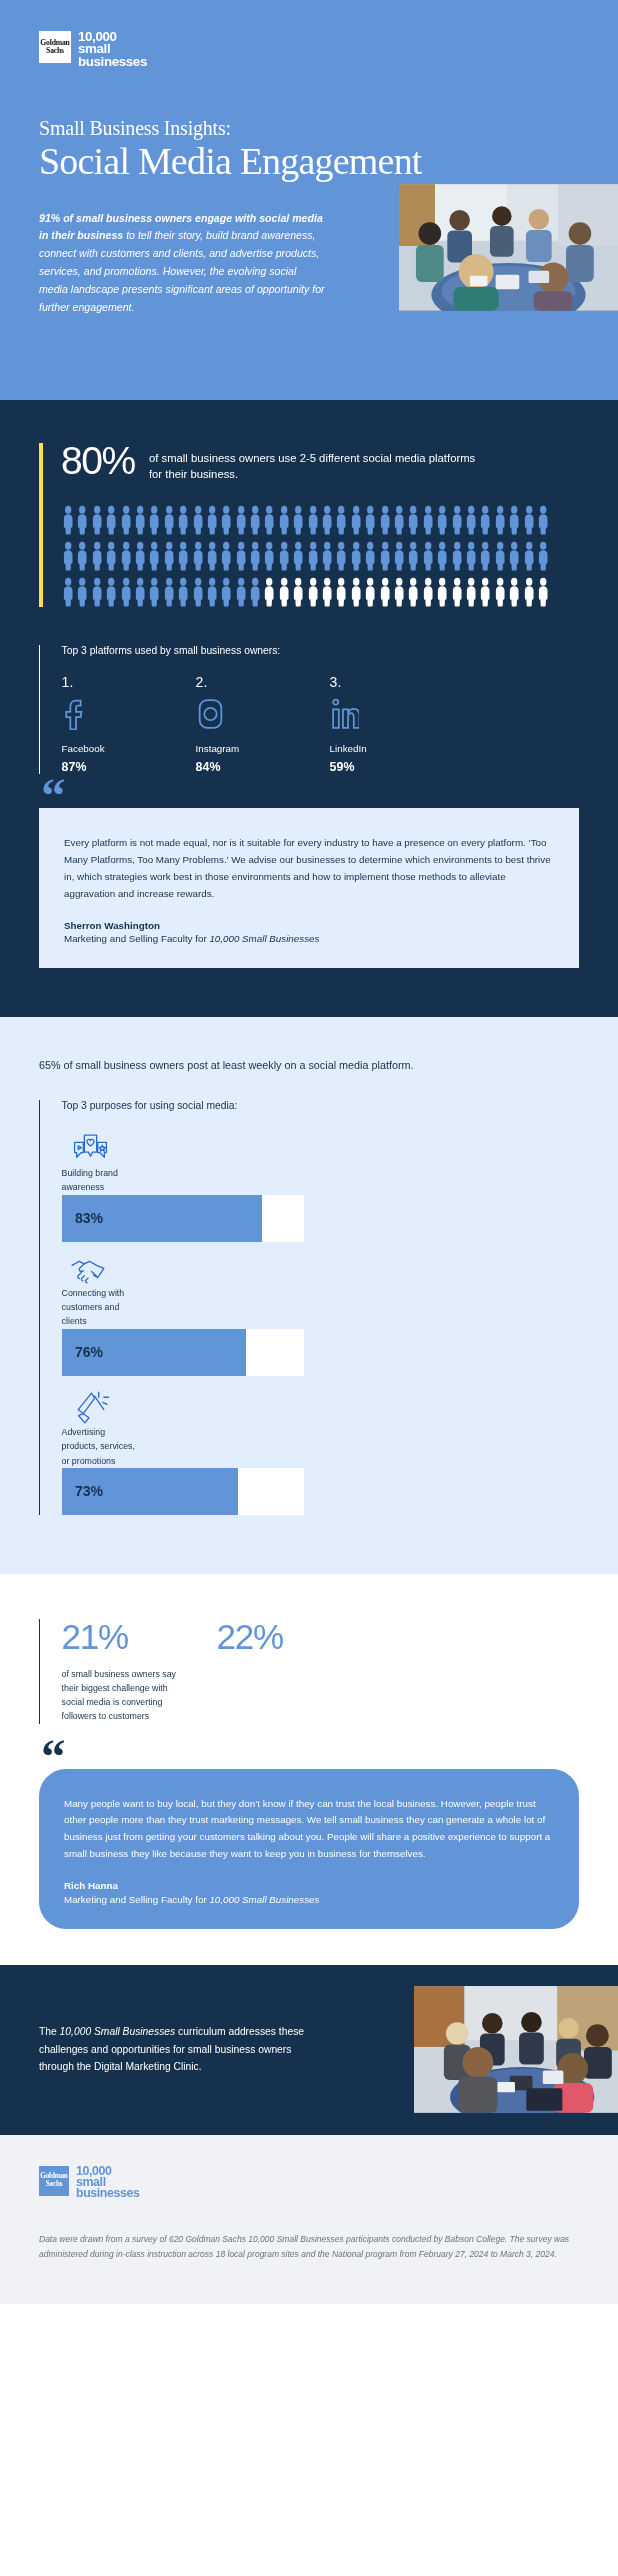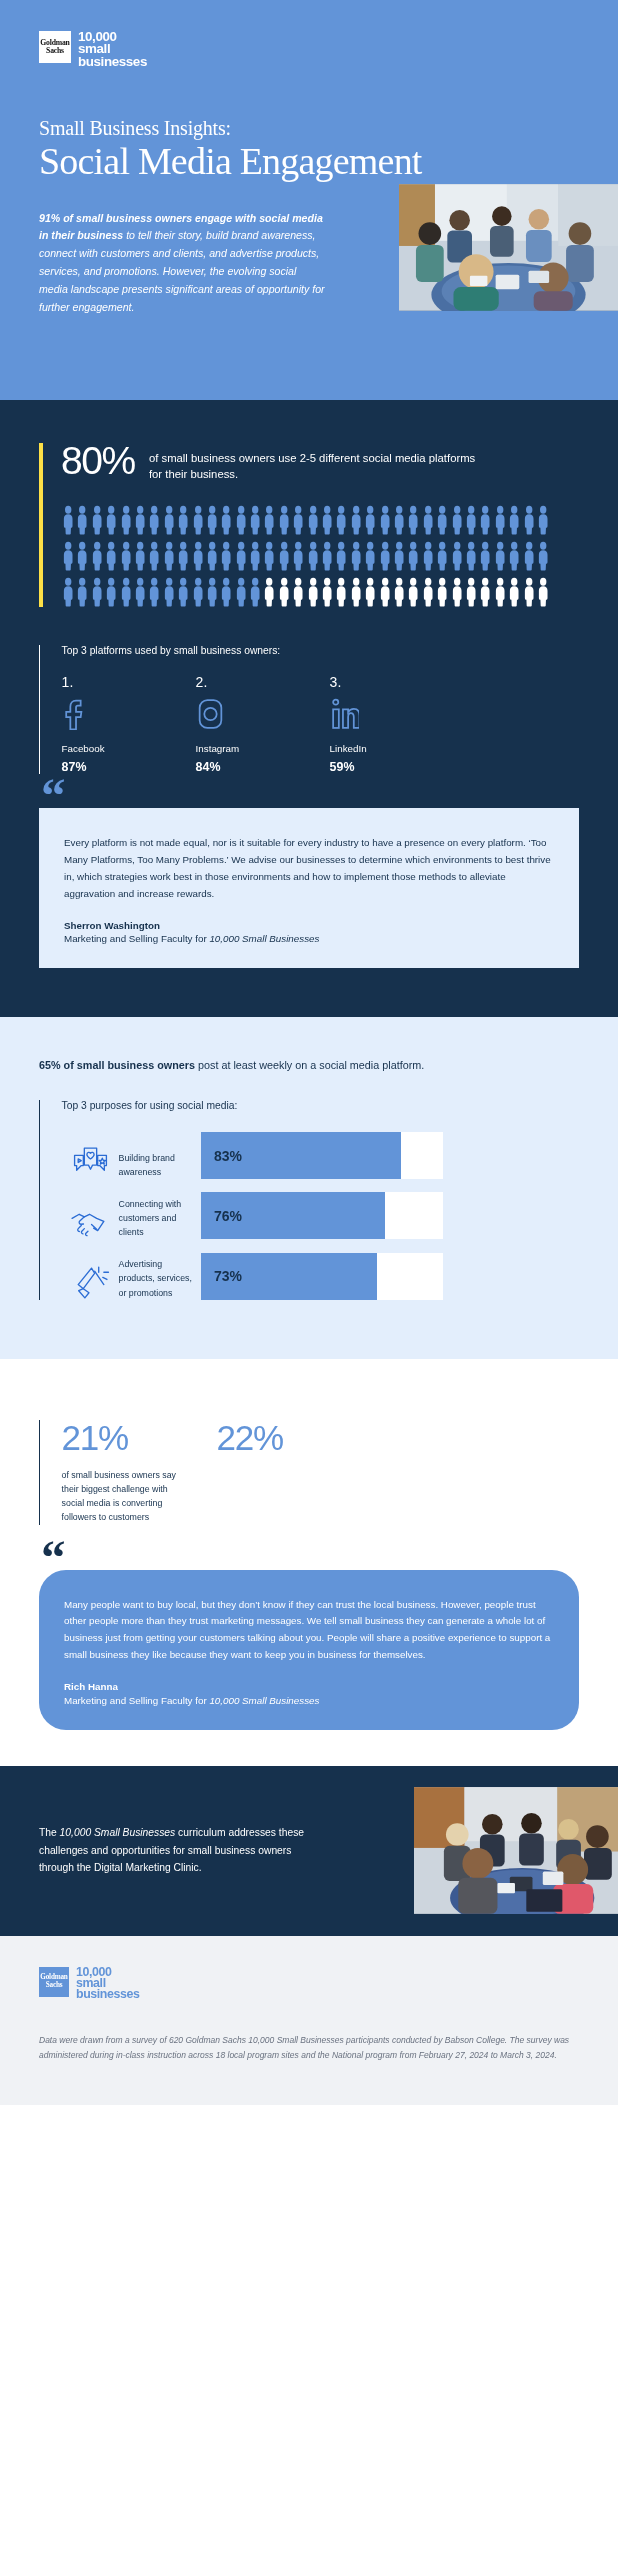--- a/index.html
+++ b/index.html
@@ -112,25 +112,25 @@
   .quote-text { font-size: 9.8px; line-height: 1.72; }
   .quote-name { font-weight: 700; font-size: 9.8px; margin-top: 17.5px; }
   .quote-role { font-size: 9.8px; margin-top: 2.1px; }
   .quote-role i { font-style: italic; }
 
   
   .lightblue { background: #E3EEFC; padding: 40px 39px 46px 39px; }
   .lead {
     font-size: 10.8px; color: #16314D; line-height: 1.5;
   }
-  .lead b { font-weight: 700; }
+  .lead b { font-weight: 400; }
   .purposes-head { font-size: 10.3px; margin-bottom: 20.6px; color: #16314D; }
   .bar-item {
-    display: flex; align-items: flex-end;
-    margin-bottom: 13.4px; gap: 0;
+    display: flex; align-items: flex-start;
+    margin-bottom: 13.4px; gap: 0; flex-direction: column;
   }
   .bar-icon { width: 57px; flex: 0 0 auto; display: flex; justify-content: center; }
   .bar-label {
     width: 82px; flex: 0 0 auto;
     font-size: 8.8px; line-height: 1.62; color: #16314D;
   }
   .bar-track {
     height: 47px; width: 242px; background: #ffffff;
     position: relative; flex: 0 0 auto;
   }
@@ -797,21 +797,21 @@
             <span class="bar-val">73%</span>
           </div>
         </div>
       </div>
 
     </div>
   </section>
 
   <section class="white">
 
-    <div class="rail-thin" style="border-left-color:#16314D; margin-top:24px">
+    <div class="rail-thin" style="border-left-color:#16314D; margin-top:8px">
       <div class="opp-cols" style="margin-top:3.1px">
         <div class="opp">
           <div class="opp-pct">21%</div>
           <div class="opp-desc">of small business owners say their biggest challenge with social media is converting followers to customers</div>
         </div>
         <div class="opp">
           <div class="opp-pct">22%</div>
         </div>
       </div>
     </div>

